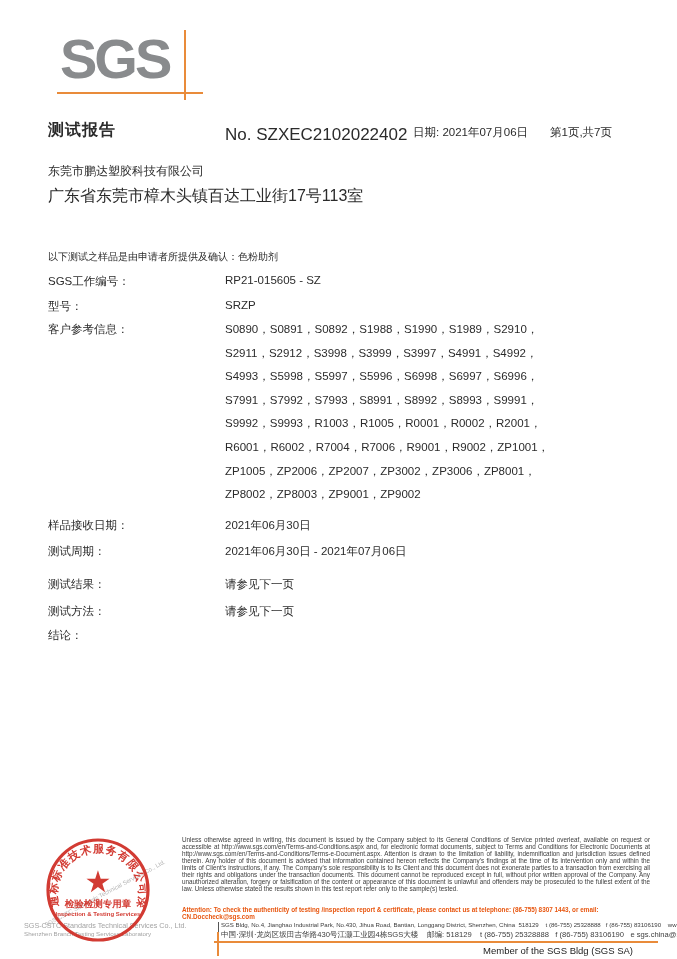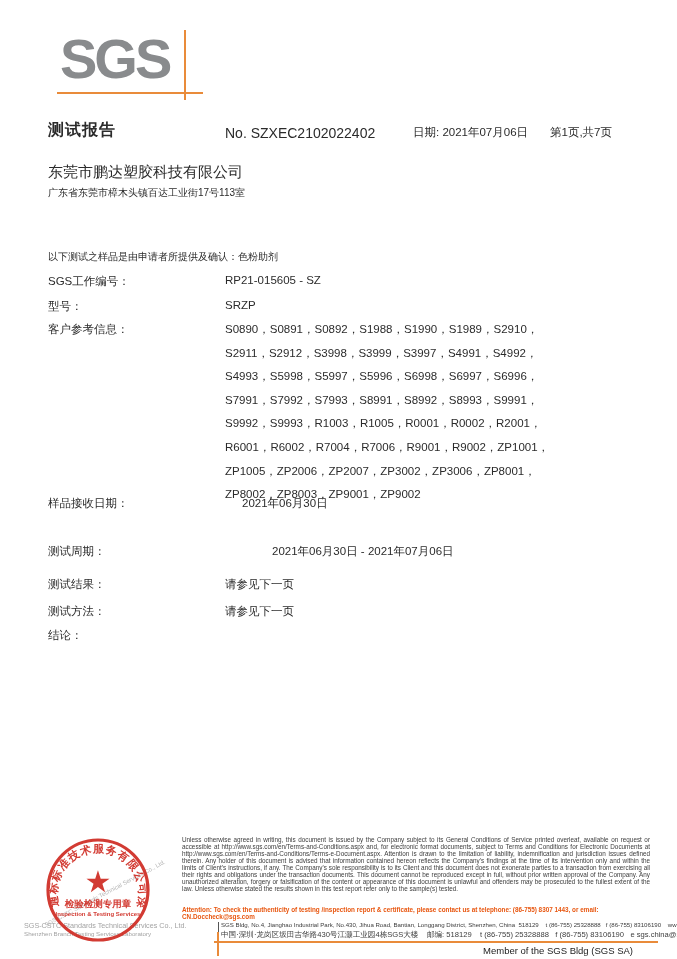--- a/index.html
+++ b/index.html
@@ -15,37 +15,37 @@
   
   .logo-text{
     position:absolute;left:60px;top:26px;
     font-size:56px;font-weight:bold;letter-spacing:-3px;
     color:#898b8d;font-style:normal;
   }
   .logo-vline{position:absolute;left:184px;top:30px;width:2px;height:70px;background:#e98b3a;}
   .logo-hline{position:absolute;left:57px;top:92px;width:146px;height:2px;background:#e98b3a;}
   .title-row span{position:absolute;white-space:nowrap;}
   .report-title{left:48px;top:120px;font-size:16px;font-weight:bold;letter-spacing:1px;}
-  .report-no{left:225px;top:125px;font-size:14px;}
+  .report-no{left:225px;top:125px;font-size:17px;}
   .report-date{left:413px;top:125px;font-size:11.5px;}
   .report-page{left:550px;top:125px;font-size:11.5px;}
   
-  .company{position:absolute;left:48px;top:163px;font-size:15px;}
-  .address{position:absolute;left:48px;top:186px;font-size:10px;}
+  .company{position:absolute;left:48px;top:163px;font-size:12px;}
+  .address{position:absolute;left:48px;top:186px;font-size:16px;}
   
   .intro{position:absolute;left:48px;top:250px;font-size:10px;}
   .row{position:absolute;left:48px;display:flex;font-size:11.5px;}
   .row .lbl{width:177px;flex:0 0 177px;}
   .row .val{white-space:nowrap;}
   .row-job{top:274px;}
   .row-model{top:299px;}
   .row-ref{top:318px;}
   .ref-lines div{line-height:23.6px;white-space:nowrap;}
-  .row-received{top:496px;gap:17px;}
-  .row-period{top:544px;gap:47px;}
+  .row-received{top:518px;}
+  .row-period{top:544px;}
   .row-req{top:563px;}
   .row-method{top:604px;}
   .row-result{top:569px;margin-top:8px;}
   .row-conclusion{top:628px;}
   .row-conclusion .val{white-space:normal;width:432px;line-height:16.6px;text-align:justify;}
   
   .disclaimer{
     position:absolute;left:182px;top:837px;width:468px;
     font-size:6.35px;line-height:6.95px;text-align:justify;color:#3d3d3d;
   }

